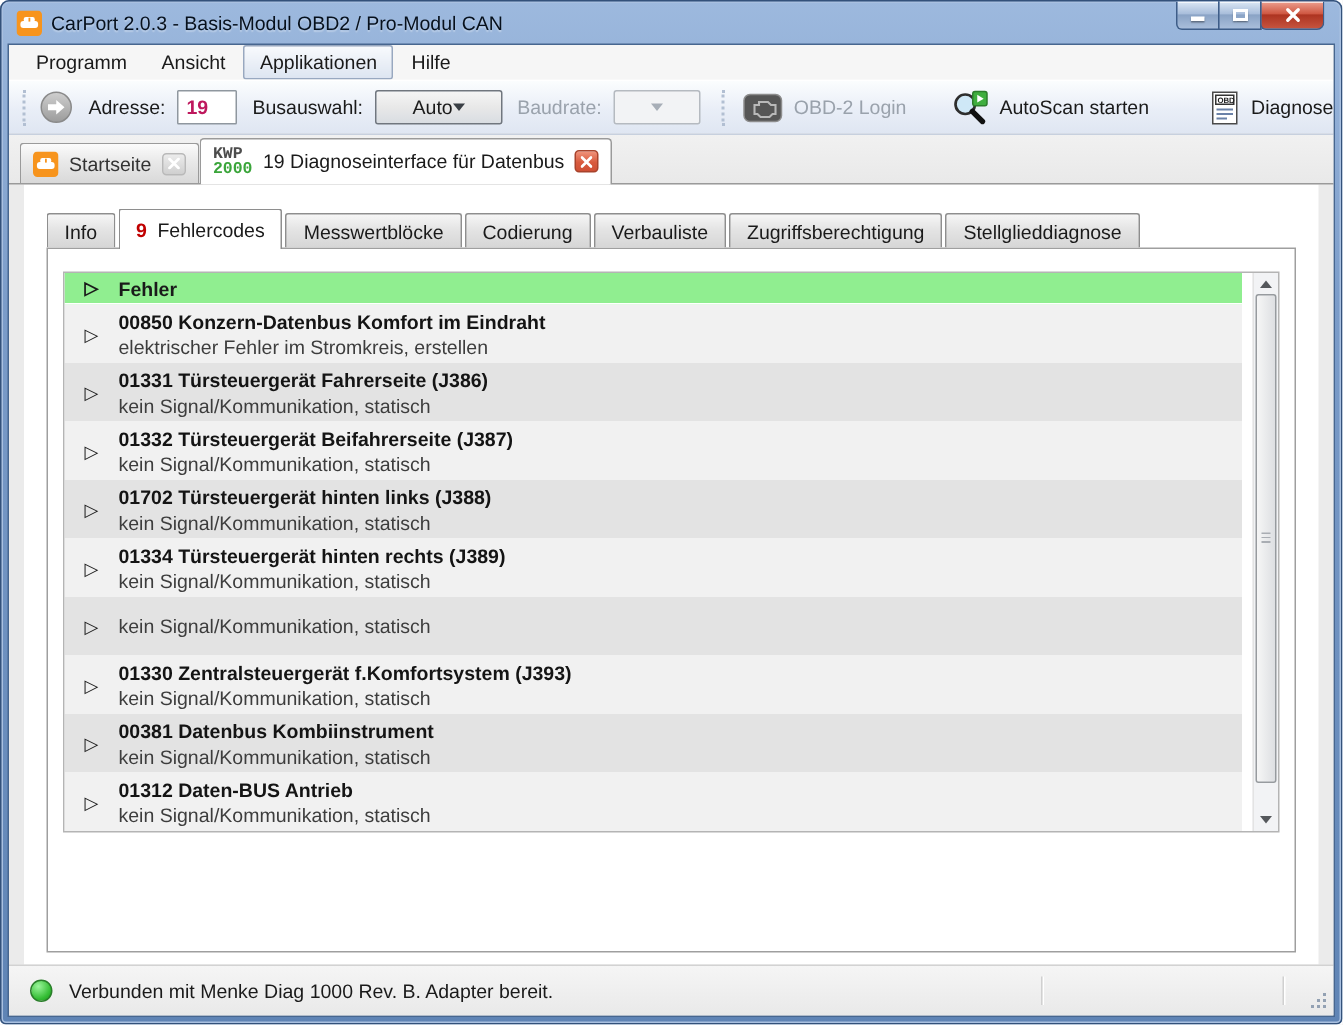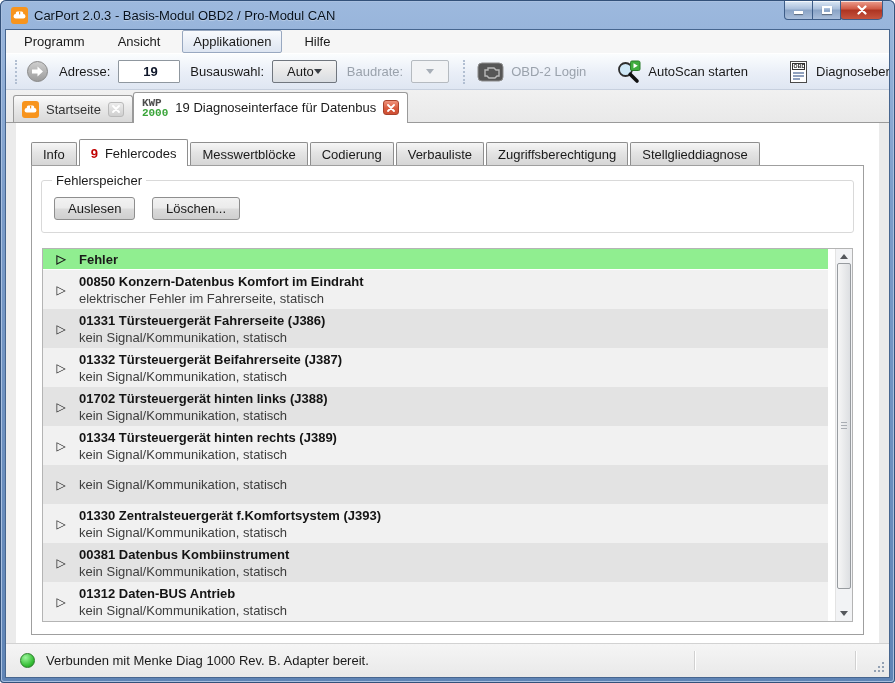--- a/index.html
+++ b/index.html
@@ -56,52 +56,52 @@
     background: #f0f0f0;
     display: flex; flex-direction: column;
     overflow: hidden;
     box-shadow: 0 0 0 1px #47668f;
   }
 
   .menubar {
     height: 23px;
     background: #f6f6f6;
     display: flex; align-items: center;
-    padding-left: 7px; gap: 11px;
+    padding-left: 7px; gap: 1px;
   }
   .menu-item { padding: 3px 10px; border: 1px solid transparent; border-radius: 2px; }
   .menu-item.open {
     border-color: #98a8c0;
     background: linear-gradient(#f8fafd,#dde5f1);
   }
 
   .toolbar {
     height: 37px;
     background: linear-gradient(#fbfdfe,#e9eef7 55%, #dfe6f2);
     border-top: 1px solid #fff;
     border-bottom: 1px solid #c7d0de;
     display: flex; align-items: center;
     padding: 0 4px;
   }
   .tb-grip { width: 5px; height: 24px; border-left: 2px dotted #b2bfd2; margin: 0 5px; }
   .tb-label { margin: 0 8px 0 10px; }
   .tb-label.disabled { color: #9aa2ac; }
   .tb-input {
-    width: 62px; height: 23px;
+    width: 40px; height: 23px;
     border: 1px solid #8f979f; border-radius: 1px;
-    padding: 0 0 0 24px;
+    padding: 0 0 0 5px;
     font-family: "Liberation Sans", sans-serif;
-    font-size: 13px; font-weight: bold; color: #0f172a;
+    font-size: 13px; font-weight: bold; color: #be185d;
   }
   .tb-select {
     width: 90px; height: 23px;
     border: 1px solid #70767e; border-radius: 2px;
     background: linear-gradient(#f5f5f5,#e8e8e8 50%, #d9dde2);
     display: flex; align-items: center; justify-content: space-between;
-    padding: 0 14px;
+    padding: 0 24px;
   }
   .tb-select.disabled {
     border-color: #b5bac0;
     background: #f2f3f5;
     color: #aab0b8;
   }
   .dd-arrow { width: 0; height: 0; border-left: 4px solid transparent; border-right: 4px solid transparent; border-top: 5px solid #3a3f45; }
   .tb-select.disabled .dd-arrow { border-top-color: #a7aeb7; }
   .tb-btn {
     display: flex; align-items: center; gap: 7px;
@@ -435,39 +435,34 @@
           </div>
           <div class="stab"><span>Messwertblöcke</span></div>
           <div class="stab"><span>Codierung</span></div>
           <div class="stab"><span>Verbauliste</span></div>
           <div class="stab"><span>Zugriffsberechtigung</span></div>
           <div class="stab"><span>Stellglieddiagnose</span></div>
         </div>
 
         <div class="panel">
 
-          <div class="groupbox">
-            <span class="groupbox-label">Fehlerspeicher</span>
-            <button class="btn">Auslesen</button>
-            <button class="btn">Löschen...</button>
-          </div>
 
           <div class="table-wrap">
             <div class="table-main">
               <div class="t-header">
                 <span class="t-marker">▷</span>
                 <span>Fehler</span>
               </div>
               <div class="t-rows">
 
                   <div class="t-row">
                     <span class="t-marker">▷</span>
                     <span class="t-text">
                       <div class="t-title">00850 Konzern-Datenbus Komfort im Eindraht</div>
-                      <div class="t-detail">elektrischer Fehler im Fahrerseite, statisch</div>
+                      <div class="t-detail">elektrischer Fehler im Stromkreis, erstellen</div>
                     </span>
                   </div>
 
                   <div class="t-row">
                     <span class="t-marker">▷</span>
                     <span class="t-text">
                       <div class="t-title">01331 Türsteuergerät Fahrerseite (J386)</div>
                       <div class="t-detail">kein Signal/Kommunikation, statisch</div>
                     </span>
                   </div>

